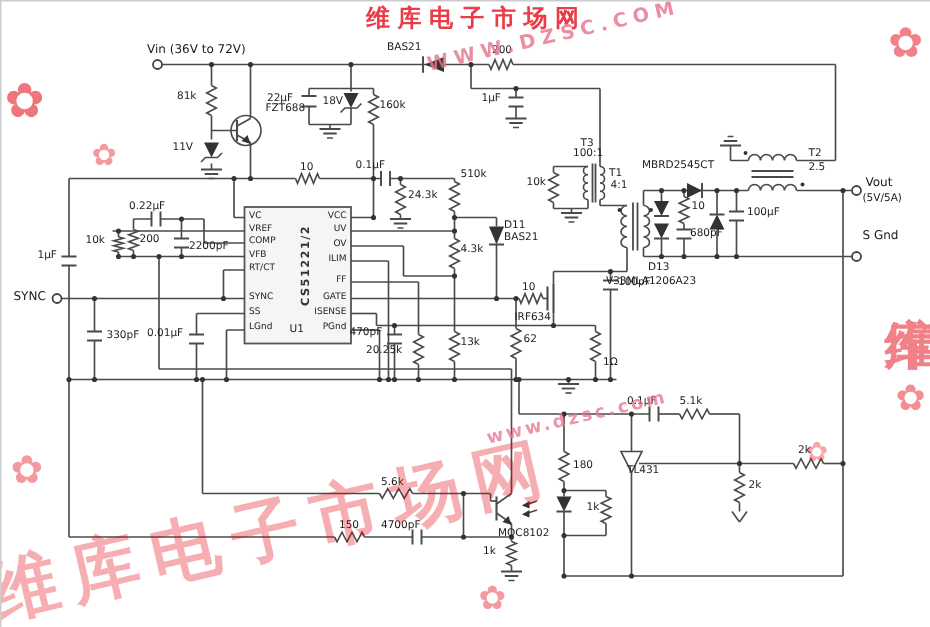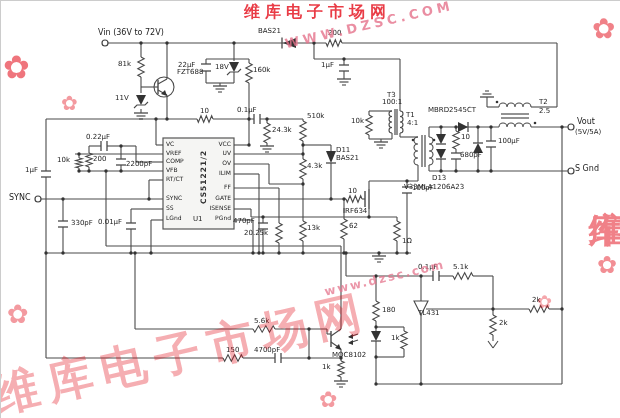--- a/index.html
+++ b/index.html
@@ -367,21 +367,21 @@
       <circle cx="104" cy="42" r="3" fill="#fff" stroke="#444" stroke-width="1.2"></circle>
       <circle cx="37" cy="198" r="3" fill="#fff" stroke="#444" stroke-width="1.2"></circle>
       <circle cx="570" cy="126" r="3" fill="#fff" stroke="#444" stroke-width="1.2"></circle>
       <circle cx="570" cy="170" r="3" fill="#fff" stroke="#444" stroke-width="1.2"></circle>
     </svg>
 
   <span class="lb lb8" style="left:97px;top:28px">Vin (36V to 72V)</span>
   <span class="lb lb8" style="left:8px;top:193px">SYNC</span>
   <span class="lb lb8" style="left:576px;top:117px">Vout</span>
   <span class="lb" style="left:574px;top:128px">(5V/5A)</span>
-  <span class="lb lb8" style="left:574px;top:164px">S Gnd</span>
+  <span class="lb lb8" style="left:574px;top:152px">S Gnd</span>
 
   <span class="lb" style="left:117px;top:60px">81k</span>
   <span class="lb" style="left:176px;top:68px">FZT688</span>
   <span class="lb" style="left:114px;top:94px">11V</span>
   <span class="lb" style="left:177px;top:61px">22µF</span>
   <span class="lb" style="left:214px;top:63px">18V</span>
   <span class="lb" style="left:252px;top:66px">160k</span>
   <span class="lb" style="left:257px;top:27px">BAS21</span>
   <span class="lb" style="left:327px;top:29px">200</span>
   <span class="lb" style="left:320px;top:61px">1µF</span>

